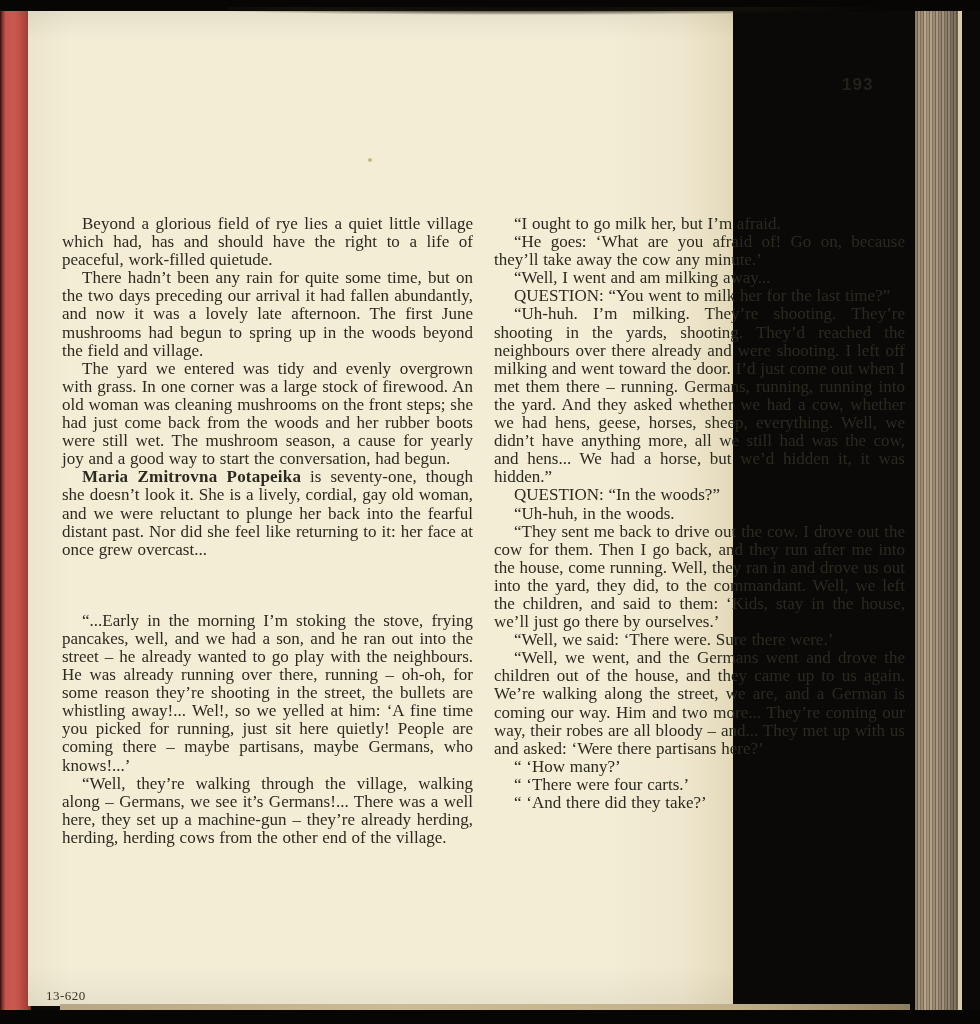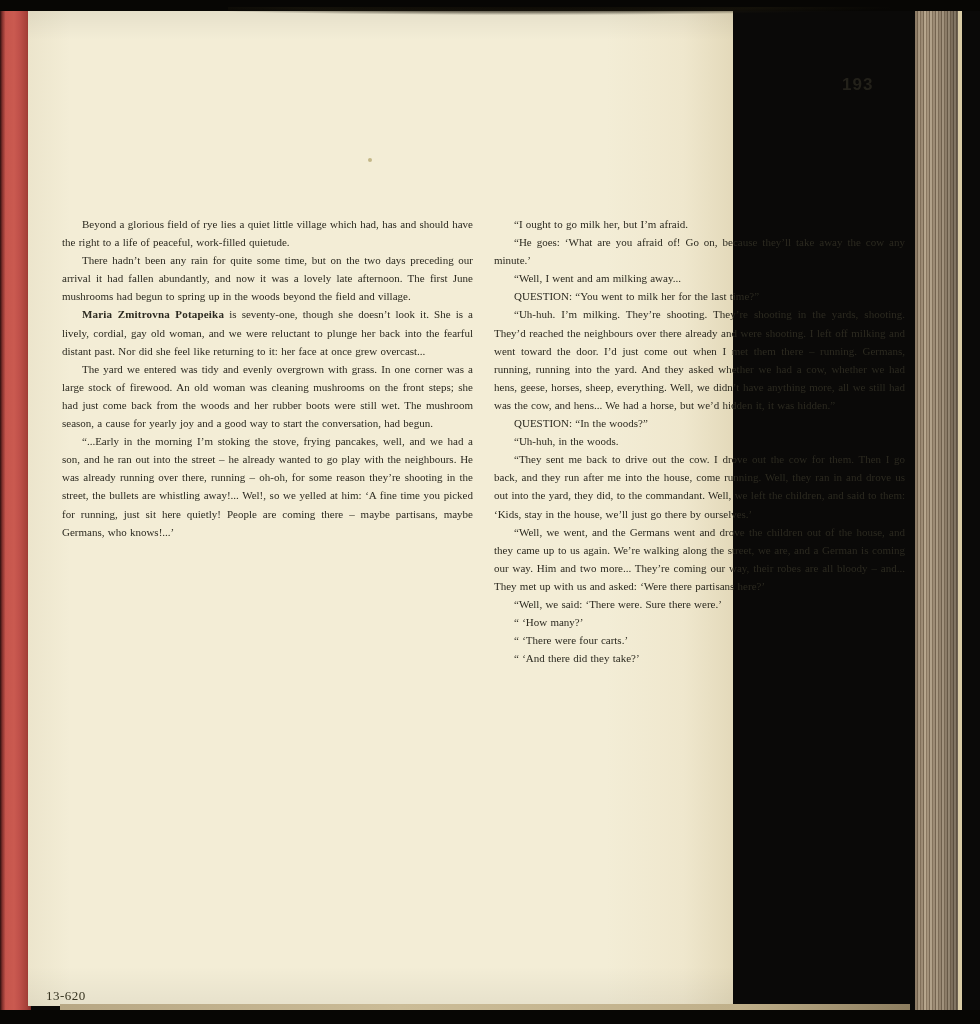--- a/index.html
+++ b/index.html
@@ -70,62 +70,63 @@
     font-size: 13px; color: #35321f; letter-spacing: 0.5px;
   }
   
   .columns {
     position: absolute; left: 34px; top: 205px; width: 843px;
     display: flex; gap: 21px;
   }
   .column { width: 411px; }
   .column p {
     margin: 0;
-    font-size: 11px;
+    font-size: 17px;
     line-height: 18.1px;
     text-align: justify;
     text-indent: 20px;
     color: var(--ink);
     word-spacing: 0.5px;
   }
-  .column p.section-gap { }
+  .column p.section-gap { margin-top: 53px; }
   .column p b { letter-spacing: 0.2px; }
   
   .speckle {
     position: absolute; left: 340px; top: 148px; width: 4px; height: 4px;
     border-radius: 50%; background: rgba(150,130,60,0.5);
   }
 </style>
 </head>
 <body>
 
 <div class="spine"></div>
 
 <div class="page-sheet">
   <div class="page-number">193</div>
   <div class="speckle"></div>
   <div class="columns">
     <div class="column" id="col-left">
         <p>Beyond a glorious field of rye lies a quiet little village which had, has and should have the right to a life of peaceful, work-filled quietude.</p>
         <p>There hadn’t been any rain for quite some time, but on the two days preceding our arrival it had fallen abundantly, and now it was a lovely late afternoon. The first June mushrooms had begun to spring up in the woods beyond the field and village.</p>
+        <p>The yard we entered was tidy and evenly overgrown with grass. In one corner was a large stock of firewood. An old woman was cleaning mushrooms on the front steps; she had just come back from the woods and her rubber boots were still wet. The mushroom season, a cause for yearly joy and a good way to start the conversation, had begun.</p>
         <p><b>Maria Zmitrovna Potapeika</b> is seventy-one, though she doesn’t look it. She is a lively, cordial, gay old woman, and we were reluctant to plunge her back into the fearful distant past. Nor did she feel like returning to it: her face at once grew overcast...</p>
-        <p>The yard we entered was tidy and evenly overgrown with grass. In one corner was a large stock of firewood. An old woman was cleaning mushrooms on the front steps; she had just come back from the woods and her rubber boots were still wet. The mushroom season, a cause for yearly joy and a good way to start the conversation, had begun.</p>
         <p class="section-gap">“...Early in the morning I’m stoking the stove, frying pancakes, well, and we had a son, and he ran out into the street – he already wanted to go play with the neighbours. He was already running over there, running – oh-oh, for some reason they’re shooting in the street, the bullets are whistling away!... Wel!, so we yelled at him: ‘A fine time you picked for running, just sit here quietly! People are coming there – maybe partisans, maybe Germans, who knows!...’</p>
+        <p>“Well, they’re walking through the village, walking along – Germans, we see it’s Germans!... There was a well here, they set up a machine-gun – they’re already herding, herding, herding cows from the other end of the village.</p>
       </div>
     <div class="column" id="col-right">
         <p>“I ought to go milk her, but I’m afraid.</p>
         <p>“He goes: ‘What are you afraid of! Go on, because they’ll take away the cow any minute.’</p>
         <p>“Well, I went and am milking away...</p>
         <p>QUESTION: “You went to milk her for the last time?”</p>
         <p>“Uh-huh. I’m milking. They’re shooting. They’re shooting in the yards, shooting. They’d reached the neighbours over there already and were shooting. I left off milking and went toward the door. I’d just come out when I met them there – running. Germans, running, running into the yard. And they asked whether we had a cow, whether we had hens, geese, horses, sheep, everything. Well, we didn’t have anything more, all we still had was the cow, and hens... We had a horse, but we’d hidden it, it was hidden.”</p>
         <p>QUESTION: “In the woods?”</p>
         <p>“Uh-huh, in the woods.</p>
         <p>“They sent me back to drive out the cow. I drove out the cow for them. Then I go back, and they run after me into the house, come running. Well, they ran in and drove us out into the yard, they did, to the commandant. Well, we left the children, and said to them: ‘Kids, stay in the house, we’ll just go there by ourselves.’</p>
+        <p>“Well, we said: ‘There were. Sure there were.’</p>
         <p>“Well, we went, and the Germans went and drove the children out of the house, and they came up to us again. We’re walking along the street, we are, and a German is coming our way. Him and two more... They’re coming our way, their robes are all bloody – and... They met up with us and asked: ‘Were there partisans here?’</p>
-        <p>“Well, we said: ‘There were. Sure there were.’</p>
         <p>“ ‘How many?’</p>
         <p>“ ‘There were four carts.’</p>
         <p>“ ‘And there did they take?’</p>
       </div>
   </div>
   <div class="printer-mark">13-620</div>
 </div>
 
 <div class="page-edges"></div>
 <div class="page-bottom-edge"></div>

